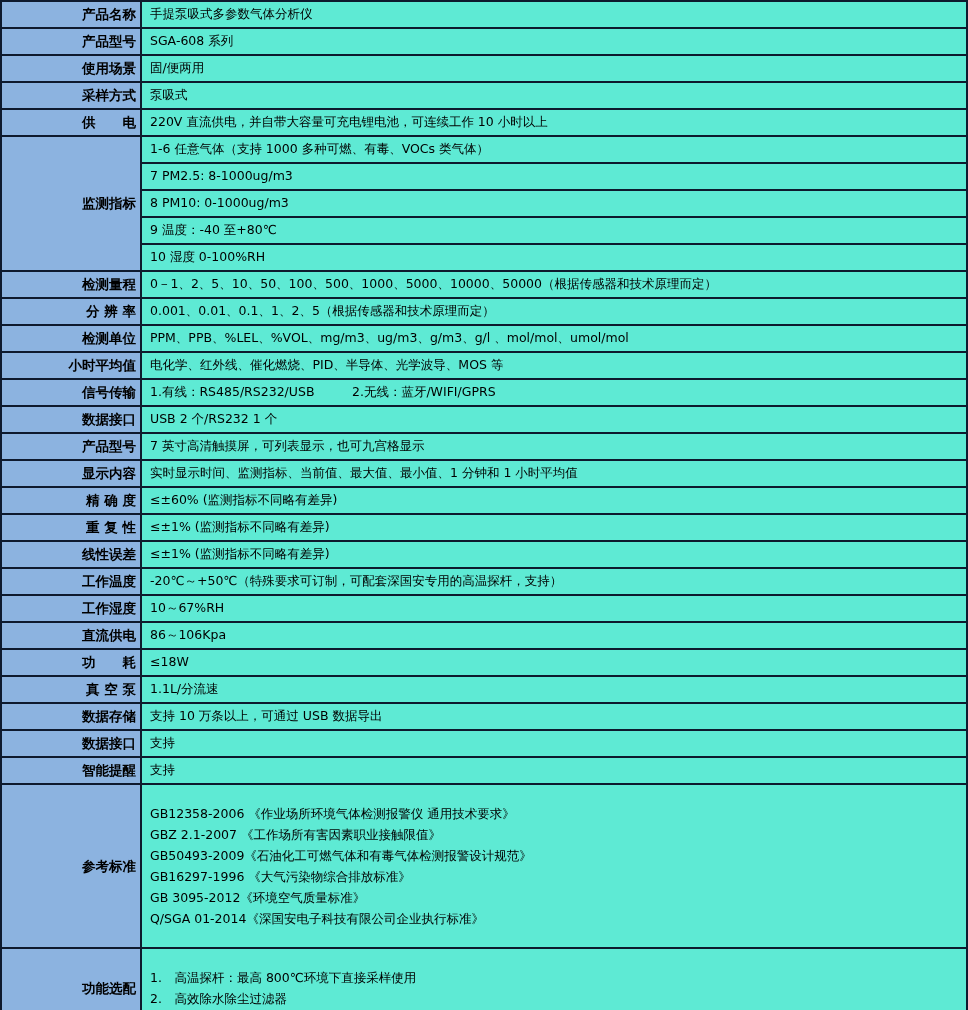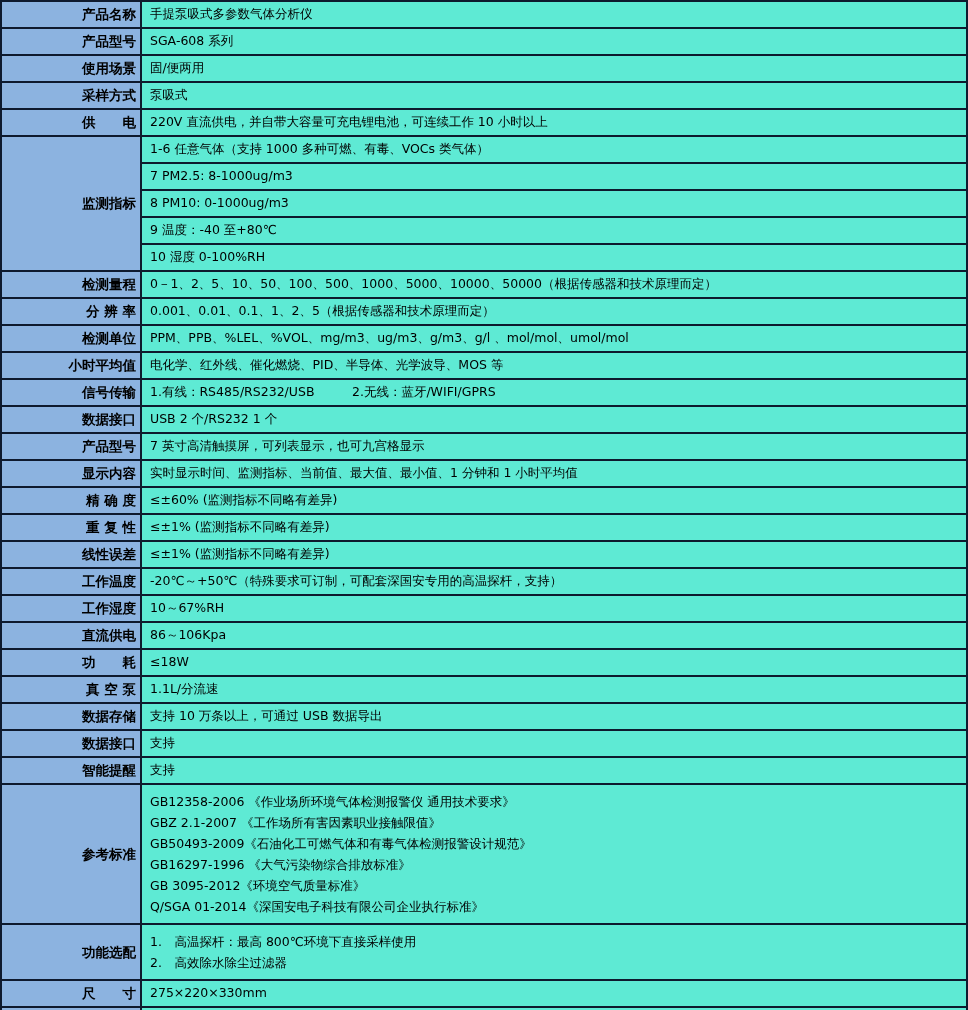--- a/index.html
+++ b/index.html
@@ -29,21 +29,21 @@
     white-space: pre-wrap;
     line-height: 1.2;
   }
   td.value-cell {
     background: #5eead4;
     font-size: 12.5px;
     padding: 2px 8px;
     white-space: pre-wrap;
     line-height: 1.35;
   }
-  td.value-cell.block { padding: 6px 8px; }
+  td.value-cell.block { padding: 18px 8px; }
   .block-line {
     line-height: 19px;
     padding: 1px 0;
     white-space: pre-wrap;
   }
 </style>
 </head>
 <body>
 
 <table class="spec-table">

